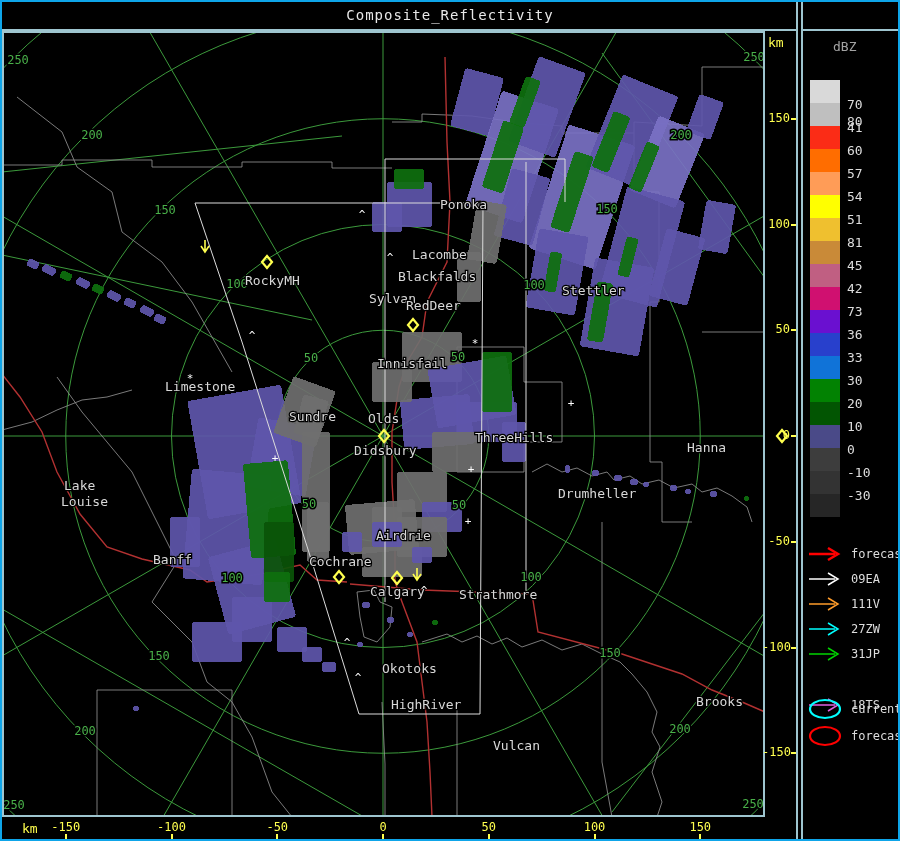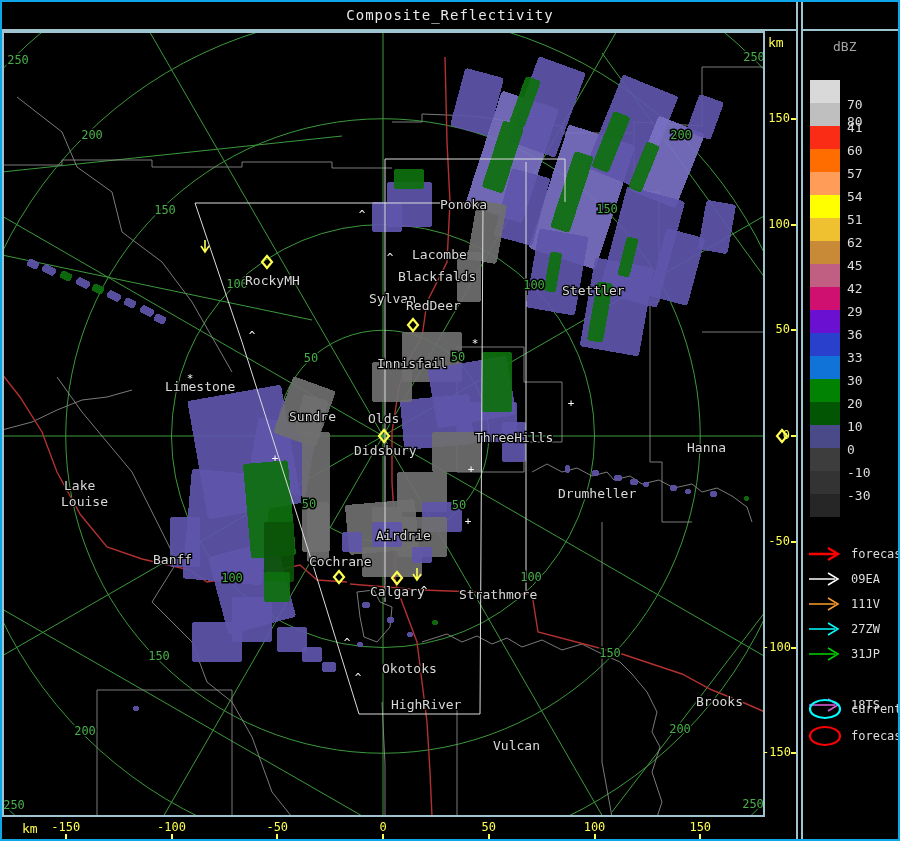--- a/index.html
+++ b/index.html
@@ -275,27 +275,27 @@
         <div class="swatch-label" style="top: 89px;">41</div>
         <div class="swatch" style="top: 118px; background: rgb(255, 109, 0);"></div>
         <div class="swatch-label" style="top: 112px;">60</div>
         <div class="swatch" style="top: 141px; background: rgb(255, 156, 87);"></div>
         <div class="swatch-label" style="top: 135px;">57</div>
         <div class="swatch" style="top: 164px; background: rgb(255, 255, 0);"></div>
         <div class="swatch-label" style="top: 158px;">54</div>
         <div class="swatch" style="top: 187px; background: rgb(239, 192, 47);"></div>
         <div class="swatch-label" style="top: 181px;">51</div>
         <div class="swatch" style="top: 210px; background: rgb(201, 138, 56);"></div>
-        <div class="swatch-label" style="top: 204px;">62</div>
+        <div class="swatch-label" style="top: 204px;">81</div>
         <div class="swatch" style="top: 233px; background: rgb(192, 95, 130);"></div>
         <div class="swatch-label" style="top: 227px;">45</div>
         <div class="swatch" style="top: 256px; background: rgb(208, 16, 112);"></div>
         <div class="swatch-label" style="top: 250px;">42</div>
         <div class="swatch" style="top: 279px; background: rgb(106, 16, 208);"></div>
-        <div class="swatch-label" style="top: 273px;">29</div>
+        <div class="swatch-label" style="top: 273px;">73</div>
         <div class="swatch" style="top: 302px; background: rgb(40, 64, 204);"></div>
         <div class="swatch-label" style="top: 296px;">36</div>
         <div class="swatch" style="top: 325px; background: rgb(16, 115, 216);"></div>
         <div class="swatch-label" style="top: 319px;">33</div>
         <div class="swatch" style="top: 348px; background: rgb(2, 130, 2);"></div>
         <div class="swatch-label" style="top: 342px;">30</div>
         <div class="swatch" style="top: 371px; background: rgb(2, 85, 2);"></div>
         <div class="swatch-label" style="top: 365px;">20</div>
         <div class="swatch" style="top: 394px; background: rgb(74, 74, 136);"></div>
         <div class="swatch-label" style="top: 388px;">10</div>

